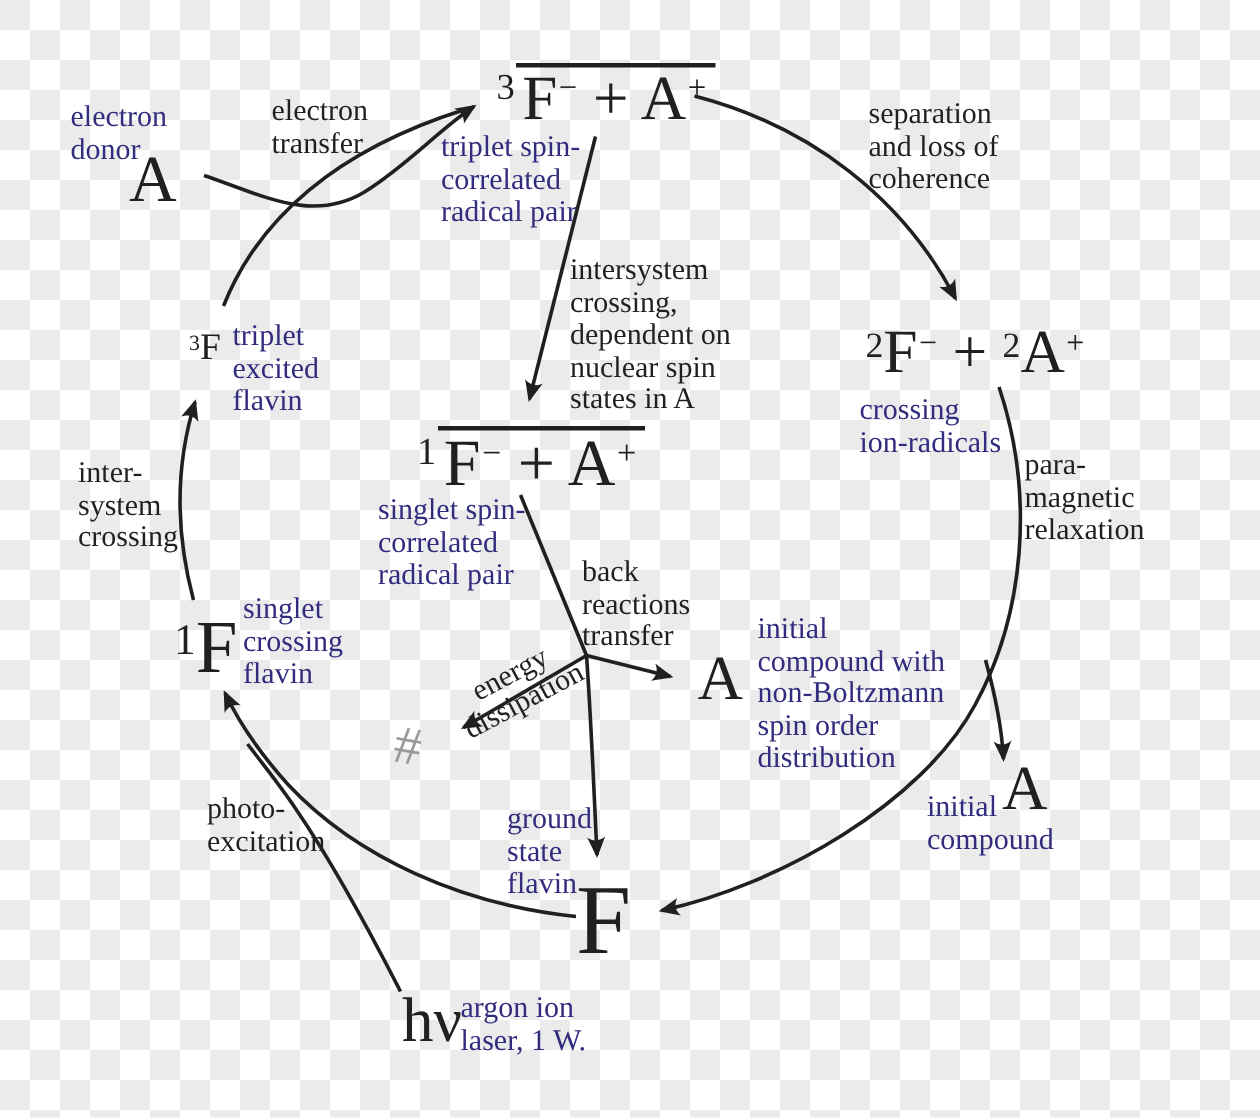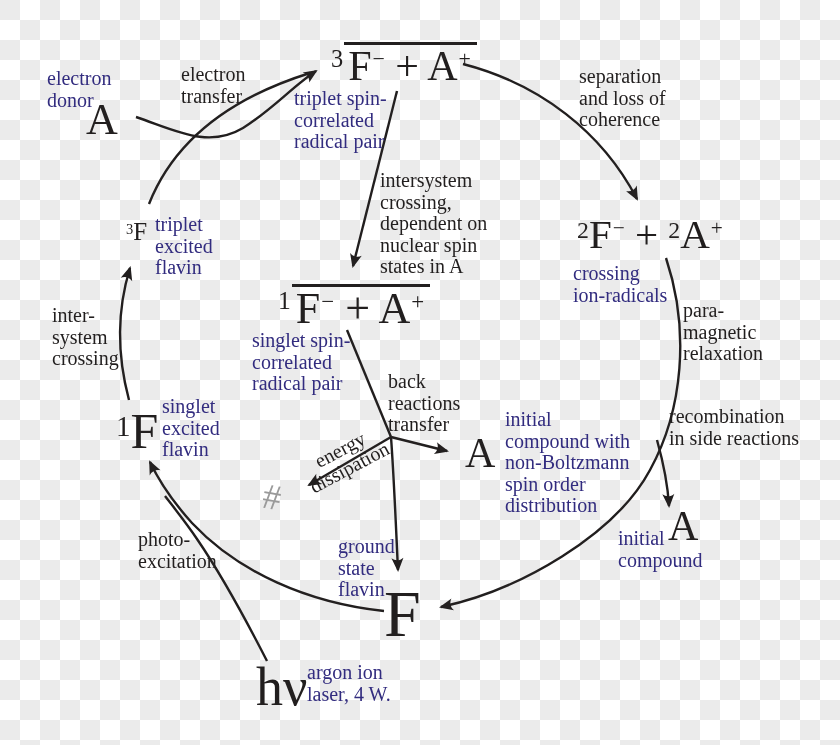--- a/index.html
+++ b/index.html
@@ -69,21 +69,21 @@
   <div class="formula" style="left:116px;top:406px;font-size:50px"><span class="pre">1</span><span>F</span></div>
 
   <div class="formula" style="left:384px;top:581px;font-size:66px"><span>F</span></div>
 
   <div class="formula" style="left:86px;top:98px;font-size:44px"><span>A</span></div>
 
   <div class="formula" style="left:465px;top:432px;font-size:42px"><span>A</span></div>
 
   <div class="formula" style="left:668px;top:505px;font-size:42px"><span>A</span></div>
 
-  <div class="formula" style="left:256px;top:660px;font-size:54px"><span>hν</span></div>
+  <div class="formula" style="left:268px;top:660px;font-size:42px"><span>hν</span></div>
 
   <div class="heat" style="left:263px;top:479px">#</div>
 
   <div class="lbl blue" style="left:47px;top:68px">electron
 donor</div>
   <div class="lbl blue" style="left:294px;top:88px">triplet spin-
 correlated
 radical pair</div>
   <div class="lbl blue" style="left:573px;top:263px">crossing
 ion-radicals</div>
@@ -97,40 +97,38 @@
 distribution</div>
   <div class="lbl blue" style="left:618px;top:528px">initial
 compound</div>
   <div class="lbl blue" style="left:338px;top:536px">ground
 state
 flavin</div>
   <div class="lbl blue" style="left:155px;top:214px">triplet
 excited
 flavin</div>
   <div class="lbl blue" style="left:162px;top:396px">singlet
-excited
+crossing
 flavin</div>
   <div class="lbl blue" style="left:307px;top:662px">argon ion
-laser, 4 W.</div>
+laser, 1 W.</div>
 
   <div class="lbl ink" style="left:181px;top:64px">electron
 transfer</div>
   <div class="lbl ink" style="left:579px;top:66px">separation
 and loss of
 coherence</div>
   <div class="lbl ink" style="left:683px;top:300px">para-
 magnetic
 relaxation</div>
   <div class="lbl ink" style="left:380px;top:170px">intersystem
 crossing,
 dependent on
 nuclear spin
 states in A</div>
-  <div class="lbl ink" style="left:669px;top:406px">recombination
-in side reactions</div>
   <div class="lbl ink" style="left:388px;top:371px">back
 reactions
 transfer</div>
   <div class="lbl ink rot" style="left:297px;top:461px;transform:rotate(-28deg);text-align:center;line-height:20px">energy
 dissipation</div>
   <div class="lbl ink" style="left:138px;top:529px">photo-
 excitation</div>
   <div class="lbl ink" style="left:52px;top:305px">inter-
 system
 crossing</div>

